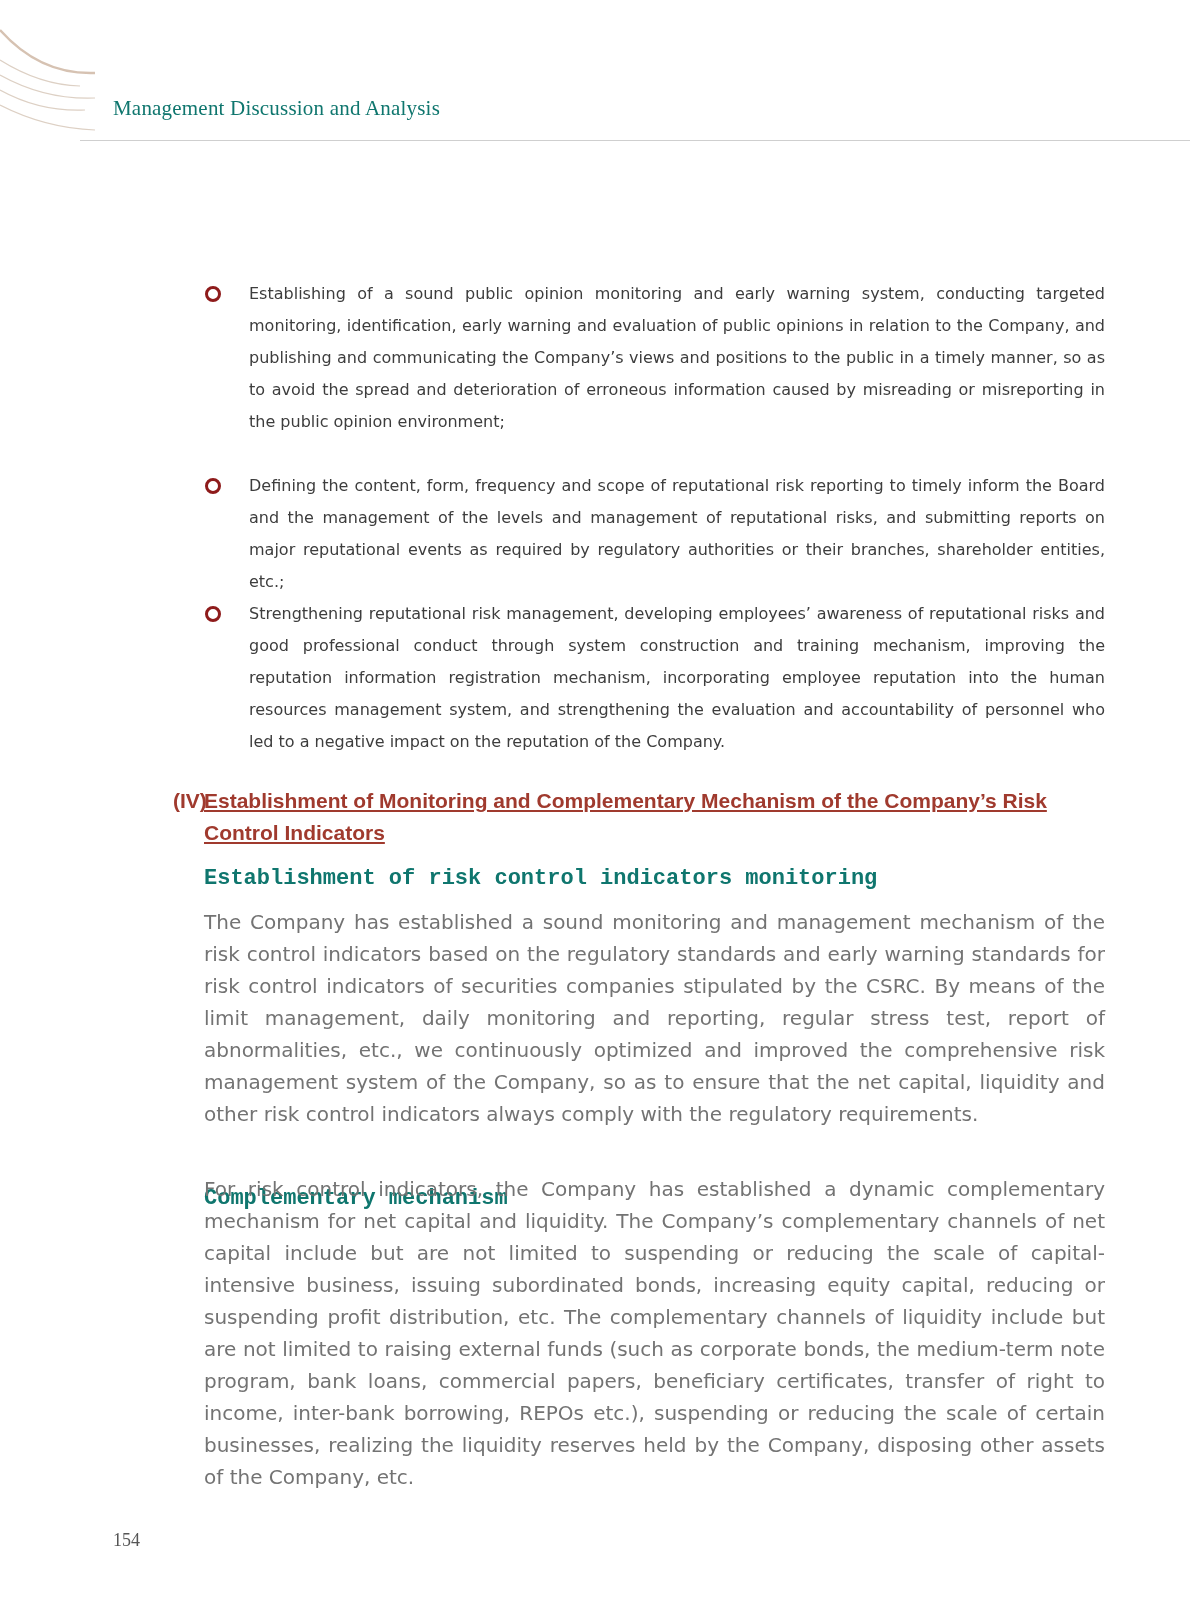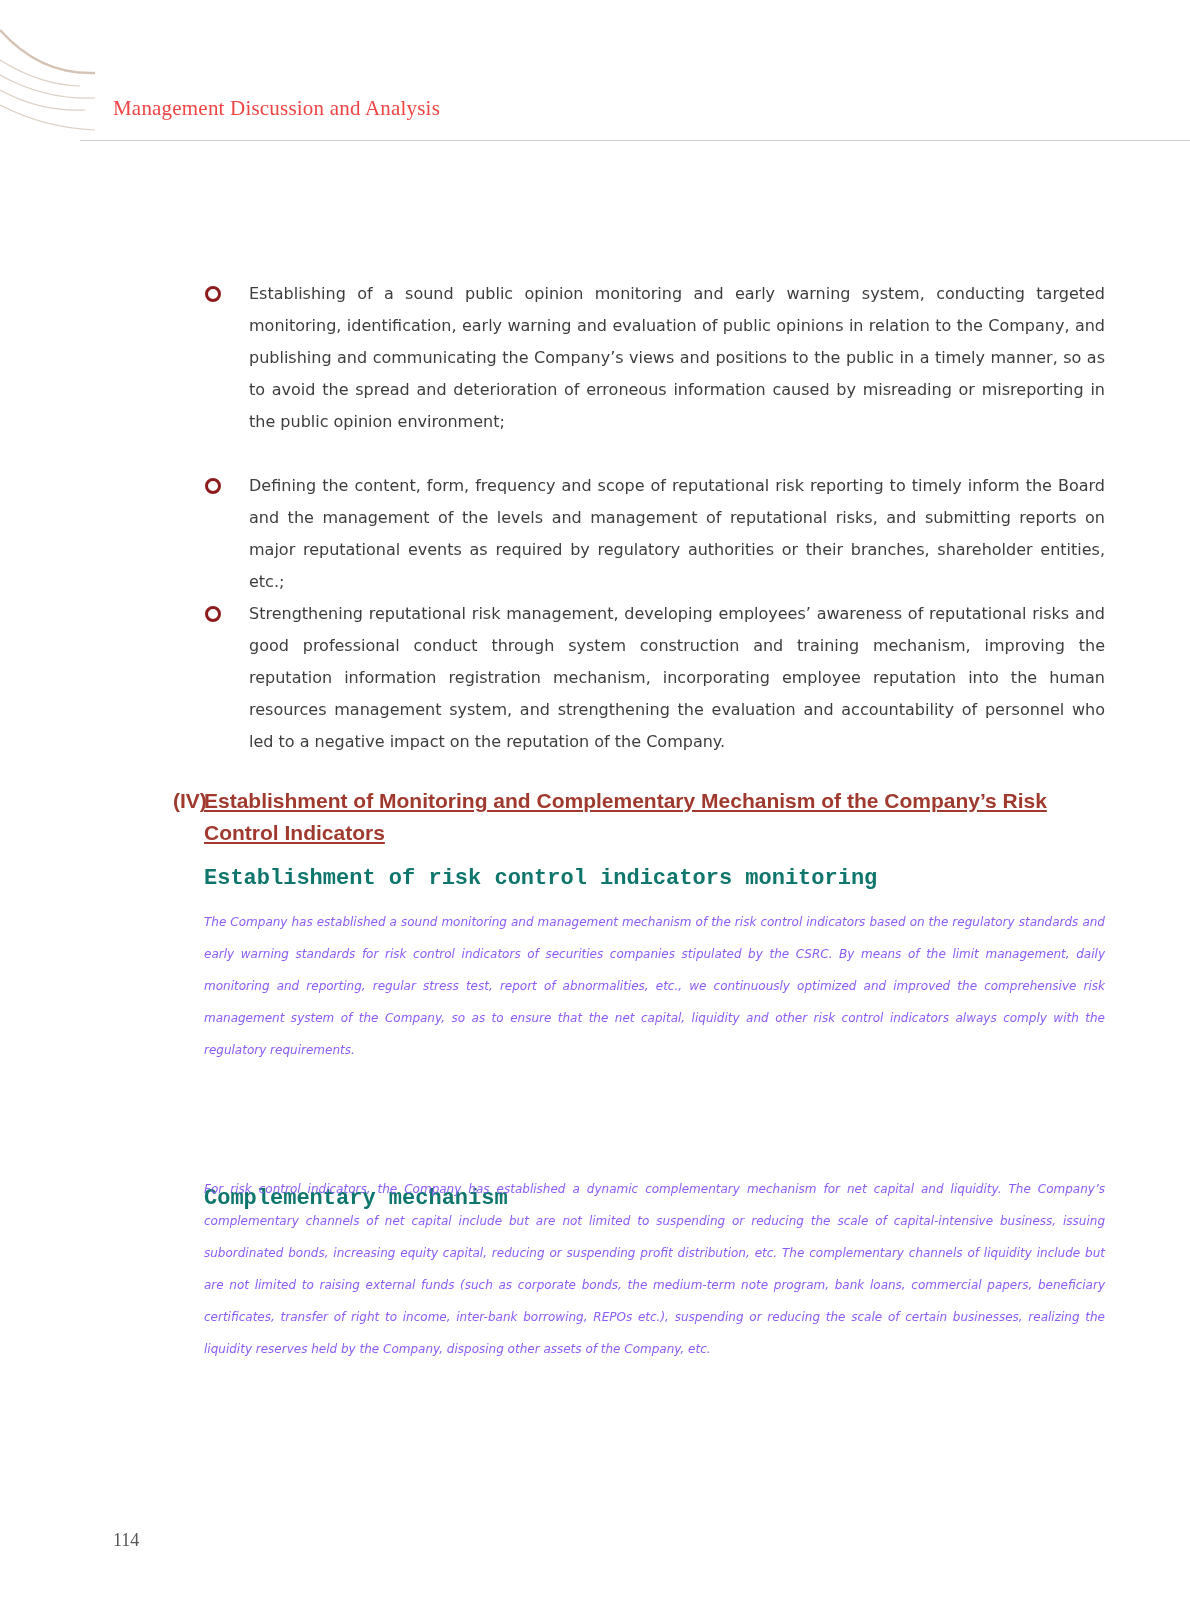--- a/index.html
+++ b/index.html
@@ -1,36 +1,36 @@
 <!DOCTYPE html>
 <html><head>
 <meta charset="utf-8">
 <style>
   html, body { margin: 0; padding: 0; background: #ffffff; }
   body { width: 1190px; height: 1615px; position: relative; overflow: hidden;
          font-family: "DejaVu Sans", sans-serif; color: #3a3a3a; }
   .header-arcs { position: absolute; left: 0; top: 20px; width: 100px; height: 130px; }
   .header-title { position: absolute; left: 113px; top: 96px; font-family: "Liberation Serif", serif;
-                  font-size: 21px; color: #ef4444; letter-spacing: 0.2px; }
+                  font-size: 21px; color: #0f766e; letter-spacing: 0.2px; }
   .header-rule { position: absolute; left: 80px; right: 0; top: 140px; height: 1px; background: #cfcfcf; }
   .content { position: absolute; left: 0; top: 0; width: 1190px; }
   .bullet { position: absolute; left: 205px; width: 876px; }
   .bullet-icon { position: absolute; left: 0; top: 8px; width: 10px; height: 10px; border: 3.5px solid #8e1b1b;
                  border-radius: 50%; }
   .bullet-text { position: absolute; left: 44px; width: 856px; font-size: 16px; line-height: 32px;
                  text-align: justify; font-weight: 400; color: #3d3d3d; }
   .section-heading { position: absolute; left: 157px; top: 787px; width: 950px;
                      font-family: "Liberation Sans", sans-serif; font-weight: bold; font-size: 21px; line-height: 32px;
                      color: #a03a2e; }
   .section-num { position: absolute; left: 0; top: 0; margin-left: 16px; }
   .section-text { position: absolute; left: 47px; top: 0; width: 900px; text-decoration: underline; }
   .sub-heading { position: absolute; left: 204px; font-family: Liberation Mono, monospace; font-weight: bold;
                  font-size: 22px; color: #0f766e; }
-  .para { position: absolute; left: 204px; width: 901px; font-size: 12px; line-height: 32px; text-align: justify;
-          color: #8b5cf6; font-style: italic; }
+  .para { position: absolute; left: 204px; width: 901px; font-size: 20px; line-height: 32px; text-align: justify;
+          color: #737373; }
   .page-number { position: absolute; left: 113px; top: 1530px; font-family: "Liberation Serif", serif;
                  font-size: 18px; color: #555; }
 </style>
 </head>
 <body>
 
 <svg class="header-arcs" viewBox="0 0 100 130">
   <path d="M0 10 Q40 55 95 53" stroke="#d6c2b2" stroke-width="2.5" fill="none"></path>
   <path d="M0 40 Q40 65 80 66" stroke="#ddd0c4" stroke-width="1.2" fill="none"></path>
   <path d="M0 55 Q45 80 95 78" stroke="#ddd0c4" stroke-width="1.2" fill="none"></path>
@@ -59,13 +59,13 @@
     <span class="section-text">Establishment of Monitoring and Complementary Mechanism of the Company’s Risk Control Indicators</span>
   </div>
 
   <div class="sub-heading" style="top:866px;">Establishment of risk control indicators monitoring</div>
   <div class="para" style="top:906px;">The Company has established a sound monitoring and management mechanism of the risk control indicators based on the regulatory standards and early warning standards for risk control indicators of securities companies stipulated by the CSRC. By means of the limit management, daily monitoring and reporting, regular stress test, report of abnormalities, etc., we continuously optimized and improved the comprehensive risk management system of the Company, so as to ensure that the net capital, liquidity and other risk control indicators always comply with the regulatory requirements.</div>
 
   <div class="sub-heading" style="top:1186px;">Complementary mechanism</div>
   <div class="para" style="top:1173px;">For risk control indicators, the Company has established a dynamic complementary mechanism for net capital and liquidity. The Company’s complementary channels of net capital include but are not limited to suspending or reducing the scale of capital-intensive business, issuing subordinated bonds, increasing equity capital, reducing or suspending profit distribution, etc. The complementary channels of liquidity include but are not limited to raising external funds (such as corporate bonds, the medium-term note program, bank loans, commercial papers, beneficiary certificates, transfer of right to income, inter-bank borrowing, REPOs etc.), suspending or reducing the scale of certain businesses, realizing the liquidity reserves held by the Company, disposing other assets of the Company, etc.</div>
 </div>
 
-<div class="page-number">114</div>
+<div class="page-number">154</div>
 
 </body></html>

